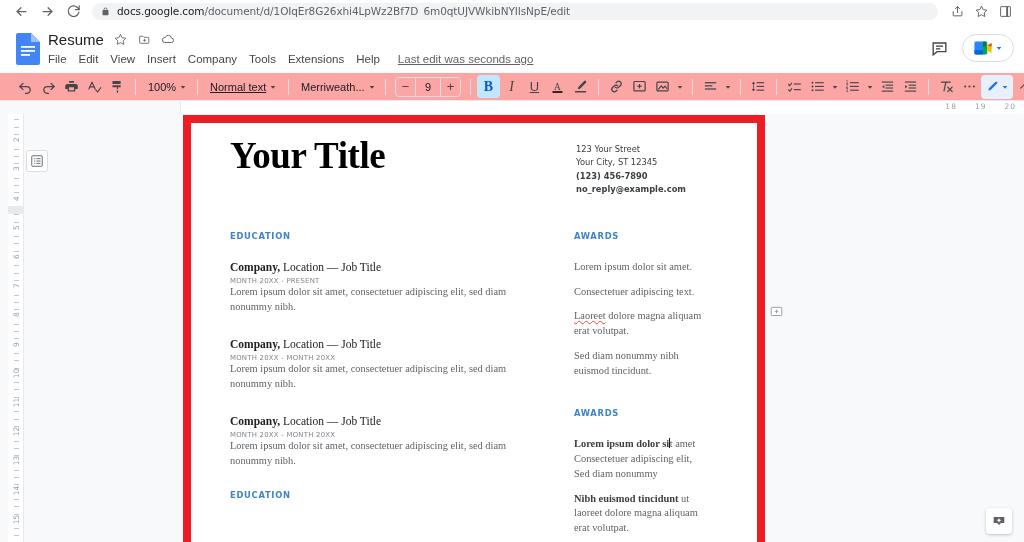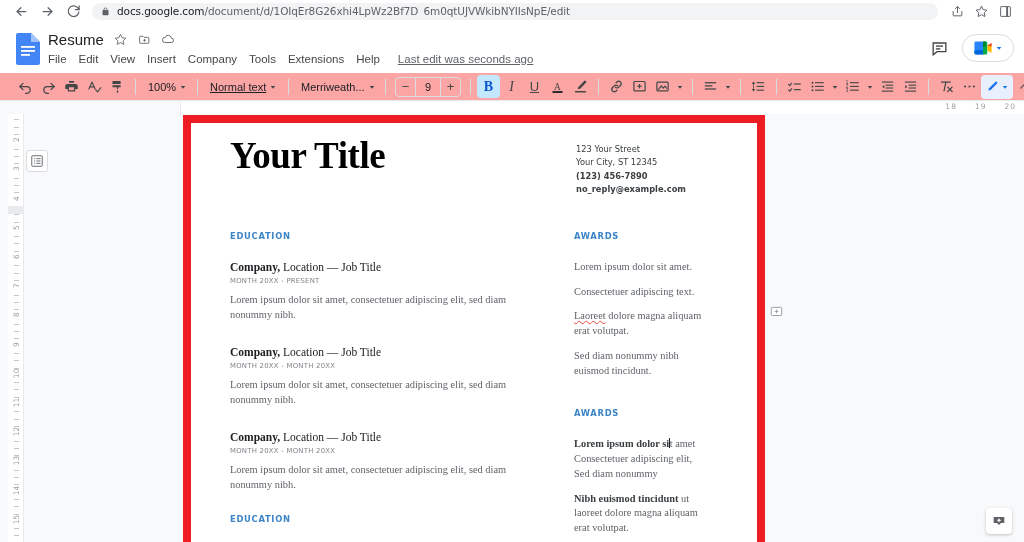--- a/index.html
+++ b/index.html
@@ -345,21 +345,21 @@
     font-size: 6.9px;
     color: #80868b;
     letter-spacing: 0.25px;
     margin-top: 3px;
   }
   .job-desc {
     font-family: "Liberation Serif", serif;
     font-size: 10.4px;
     color: #5f6368;
     line-height: 1.42;
-    margin-top: 8px;
+    margin-top: 0;
     max-width: 318px;
   }
   .sec-head.edu { margin-top: 4px; }
 
   .bullet-item {
     font-family: "Liberation Serif", serif;
     font-size: 10.4px;
     color: #5f6368;
     line-height: 1.42;
     margin-bottom: 10px;

